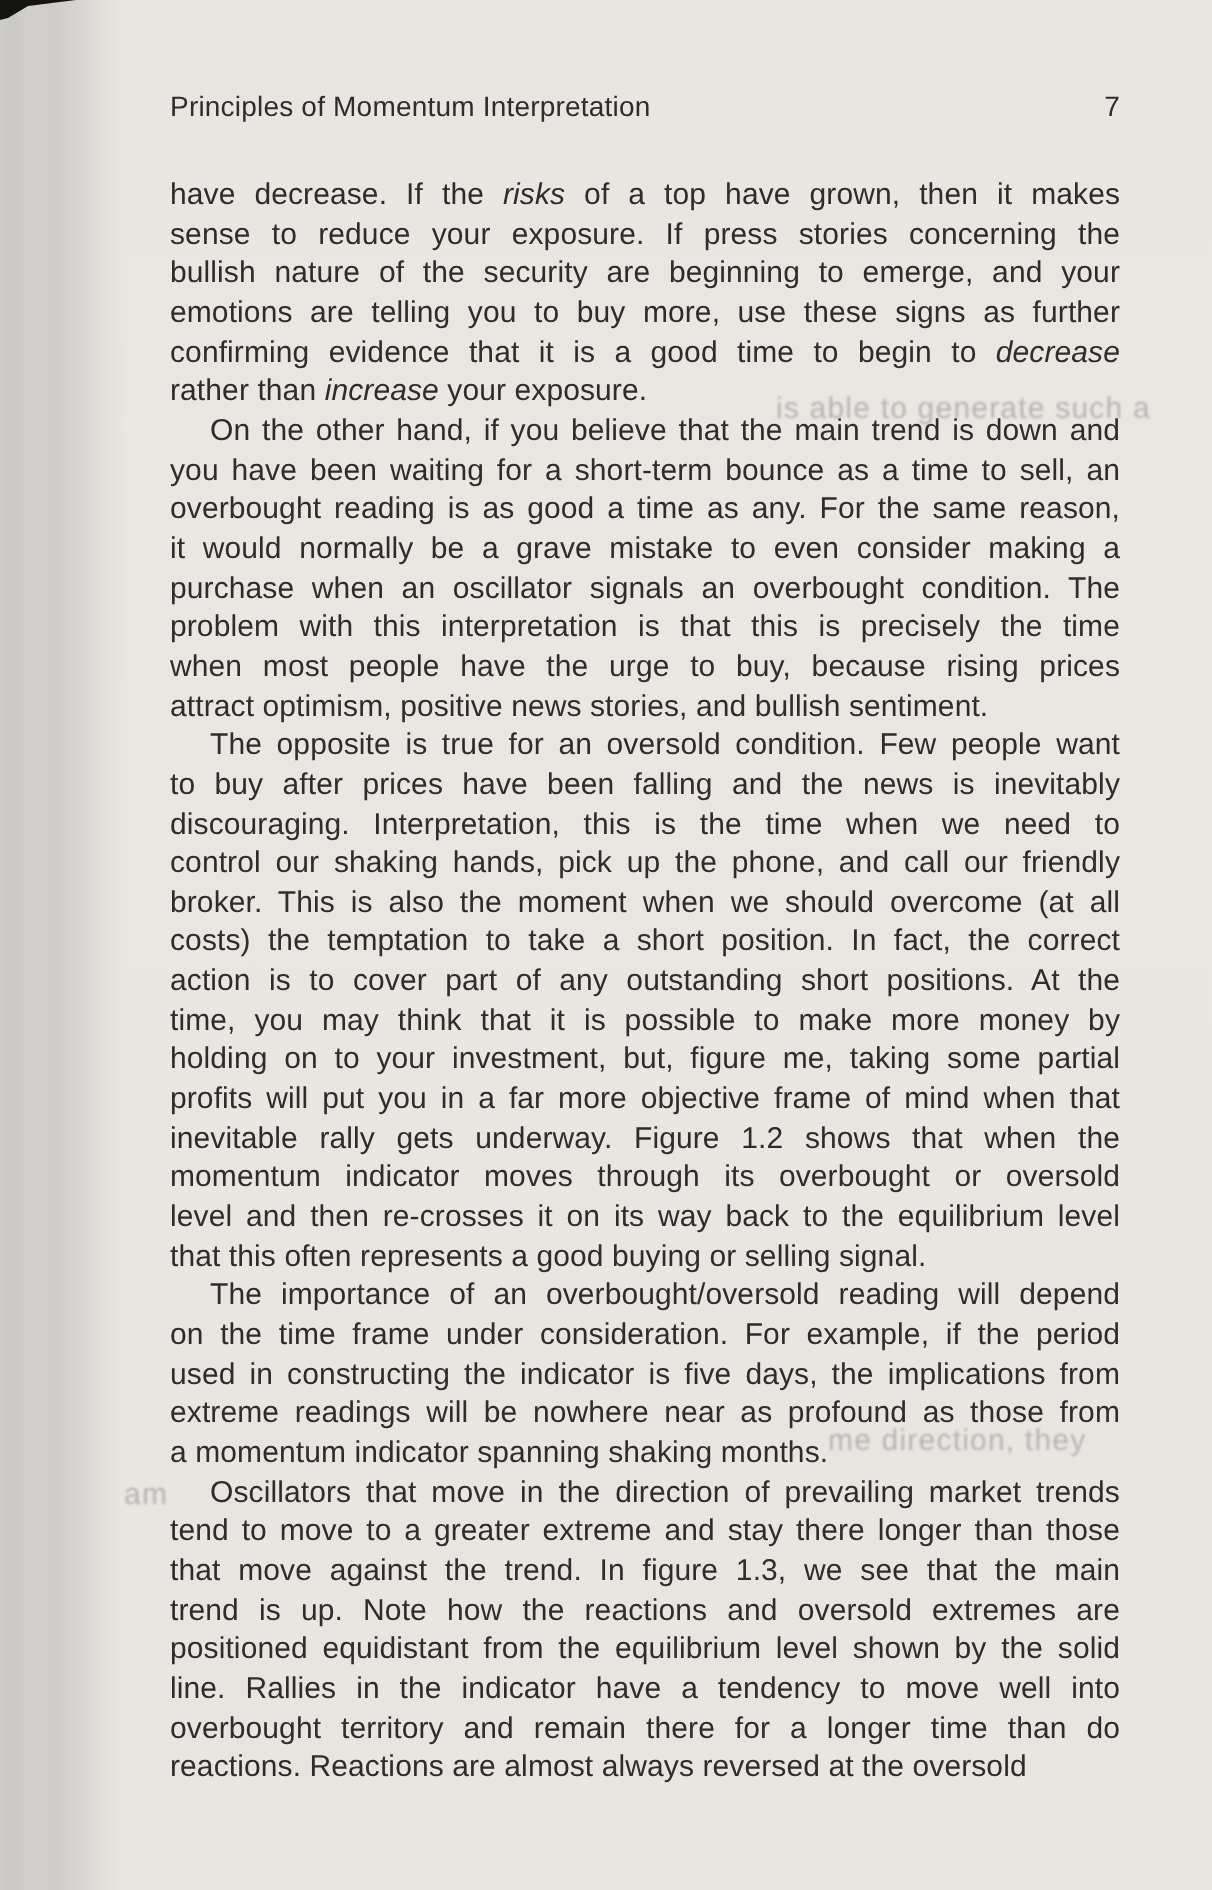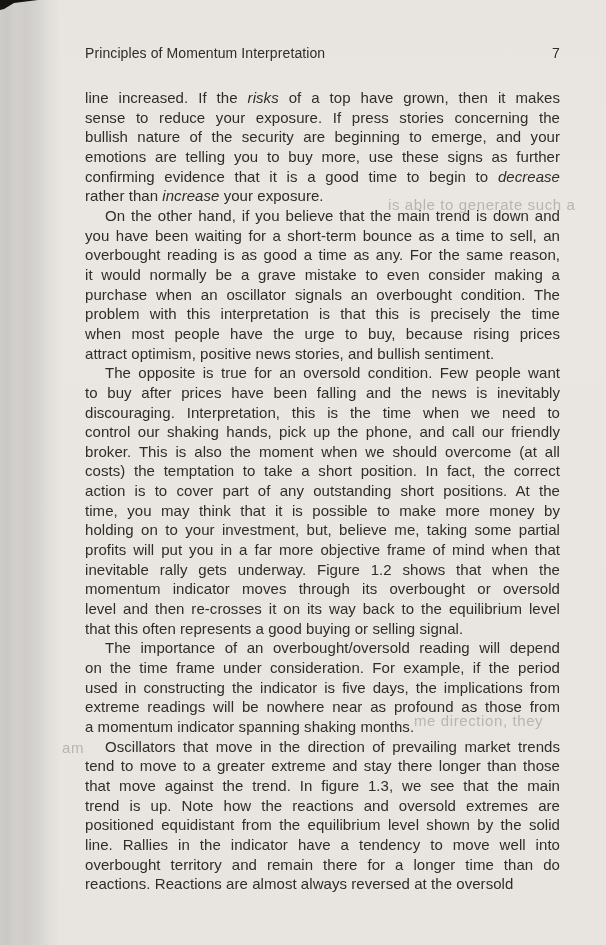--- a/index.html
+++ b/index.html
@@ -59,21 +59,21 @@
   <div class="gutter"></div>
   <div class="corner-mark"></div>
 
   <div class="content">
     <div class="header-row">
       <span>Principles of Momentum Interpretation</span>
       <span>7</span>
     </div>
     <div class="body-block">
         <div class="paragraph">
-          <div class="line"><span>line increased. If the </span><span class="i">risks</span><span> of a top have grown, then it makes</span></div>
+          <div class="line"><span>have decrease. If the </span><span class="i">risks</span><span> of a top have grown, then it makes</span></div>
           <div class="line"><span>sense to reduce your exposure. If press stories concerning the</span></div>
           <div class="line"><span>bullish nature of the security are beginning to emerge, and your</span></div>
           <div class="line"><span>emotions are telling you to buy more, use these signs as further</span></div>
           <div class="line"><span>confirming evidence that it is a good time to begin to </span><span class="i">decrease</span></div>
           <div class="line last"><span>rather than </span><span class="i">increase</span><span> your exposure.</span></div>
         </div>
         <div class="paragraph">
           <div class="line indent"><span>On the other hand, if you believe that the main trend is down and</span></div>
           <div class="line"><span>you have been waiting for a short-term bounce as a time to sell, an</span></div>
           <div class="line"><span>overbought reading is as good a time as any. For the same reason,</span></div>
@@ -85,21 +85,21 @@
         </div>
         <div class="paragraph">
           <div class="line indent"><span>The opposite is true for an oversold condition. Few people want</span></div>
           <div class="line"><span>to buy after prices have been falling and the news is inevitably</span></div>
           <div class="line"><span>discouraging. Interpretation, this is the time when we need to</span></div>
           <div class="line"><span>control our shaking hands, pick up the phone, and call our friendly</span></div>
           <div class="line"><span>broker. This is also the moment when we should overcome (at all</span></div>
           <div class="line"><span>costs) the temptation to take a short position. In fact, the correct</span></div>
           <div class="line"><span>action is to cover part of any outstanding short positions. At the</span></div>
           <div class="line"><span>time, you may think that it is possible to make more money by</span></div>
-          <div class="line"><span>holding on to your investment, but, believe me, taking some partial</span></div>
+          <div class="line"><span>holding on to your investment, but, figure me, taking some partial</span></div>
           <div class="line"><span>profits will put you in a far more objective frame of mind when that</span></div>
           <div class="line"><span>inevitable rally gets underway. Figure 1.2 shows that when the</span></div>
           <div class="line"><span>momentum indicator moves through its overbought or oversold</span></div>
           <div class="line"><span>level and then re-crosses it on its way back to the equilibrium level</span></div>
           <div class="line last"><span>that this often represents a good buying or selling signal.</span></div>
         </div>
         <div class="paragraph">
           <div class="line indent"><span>The importance of an overbought/oversold reading will depend</span></div>
           <div class="line"><span>on the time frame under consideration. For example, if the period</span></div>
           <div class="line"><span>used in constructing the indicator is five days, the implications from</span></div>

